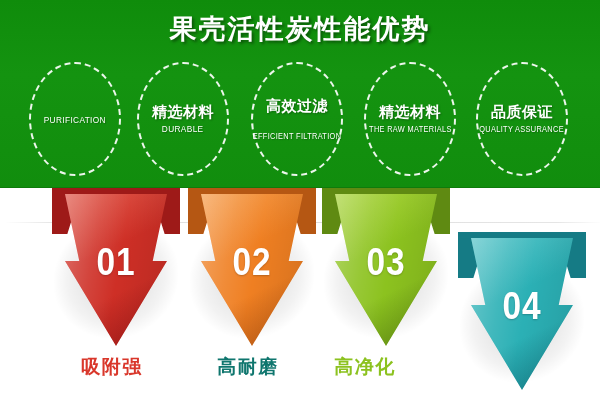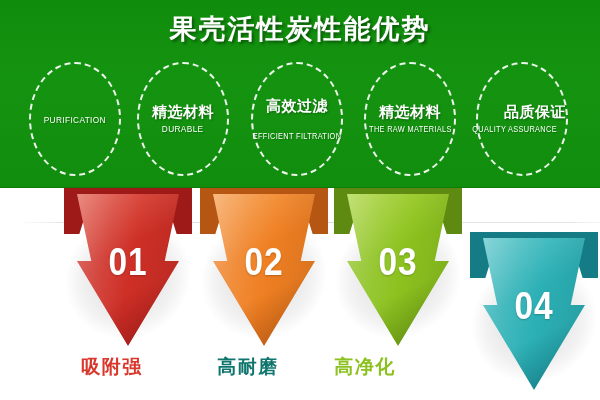--- a/index.html
+++ b/index.html
@@ -48,26 +48,26 @@
   .circle .en{
     color:#ffffff;font-size:9px;font-weight:normal;letter-spacing:.4px;
     line-height:13px;margin-top:2px;white-space:nowrap;
     transform:scaleX(.92);
     text-shadow:1px 1px 1px rgba(0,0,0,.25);
   }
   .circle.c0{left:29px;}
   .circle.c1{left:137px;}
   .circle.c2{left:251px;gap:13px;}
   .circle.c3{left:364px;}
-  .circle.c4{left:476px;align-items:flex-end;}
+  .circle.c4{left:476px;}
   .circle.c2 .en,.circle.c3 .en,.circle.c4 .en{font-size:9px;transform:scaleX(.82);}
 
   
   .stage{
-    position:absolute;left:16px;top:188px;width:540px;height:212px;
+    position:absolute;left:4px;top:188px;width:540px;height:212px;
     background:#ffffff;
   }
   .floor-line{
     position:absolute;left:0;top:34px;width:600px;height:1px;
     background:linear-gradient(90deg,rgba(0,0,0,0) 0%,rgba(0,0,0,.10) 8%,rgba(0,0,0,.13) 50%,rgba(0,0,0,.10) 92%,rgba(0,0,0,0) 100%);
   }
 
   
   .arrow-wrap{position:absolute;top:0;width:140px;height:160px;}
   .arrow-wrap.a0{left:42px;}

